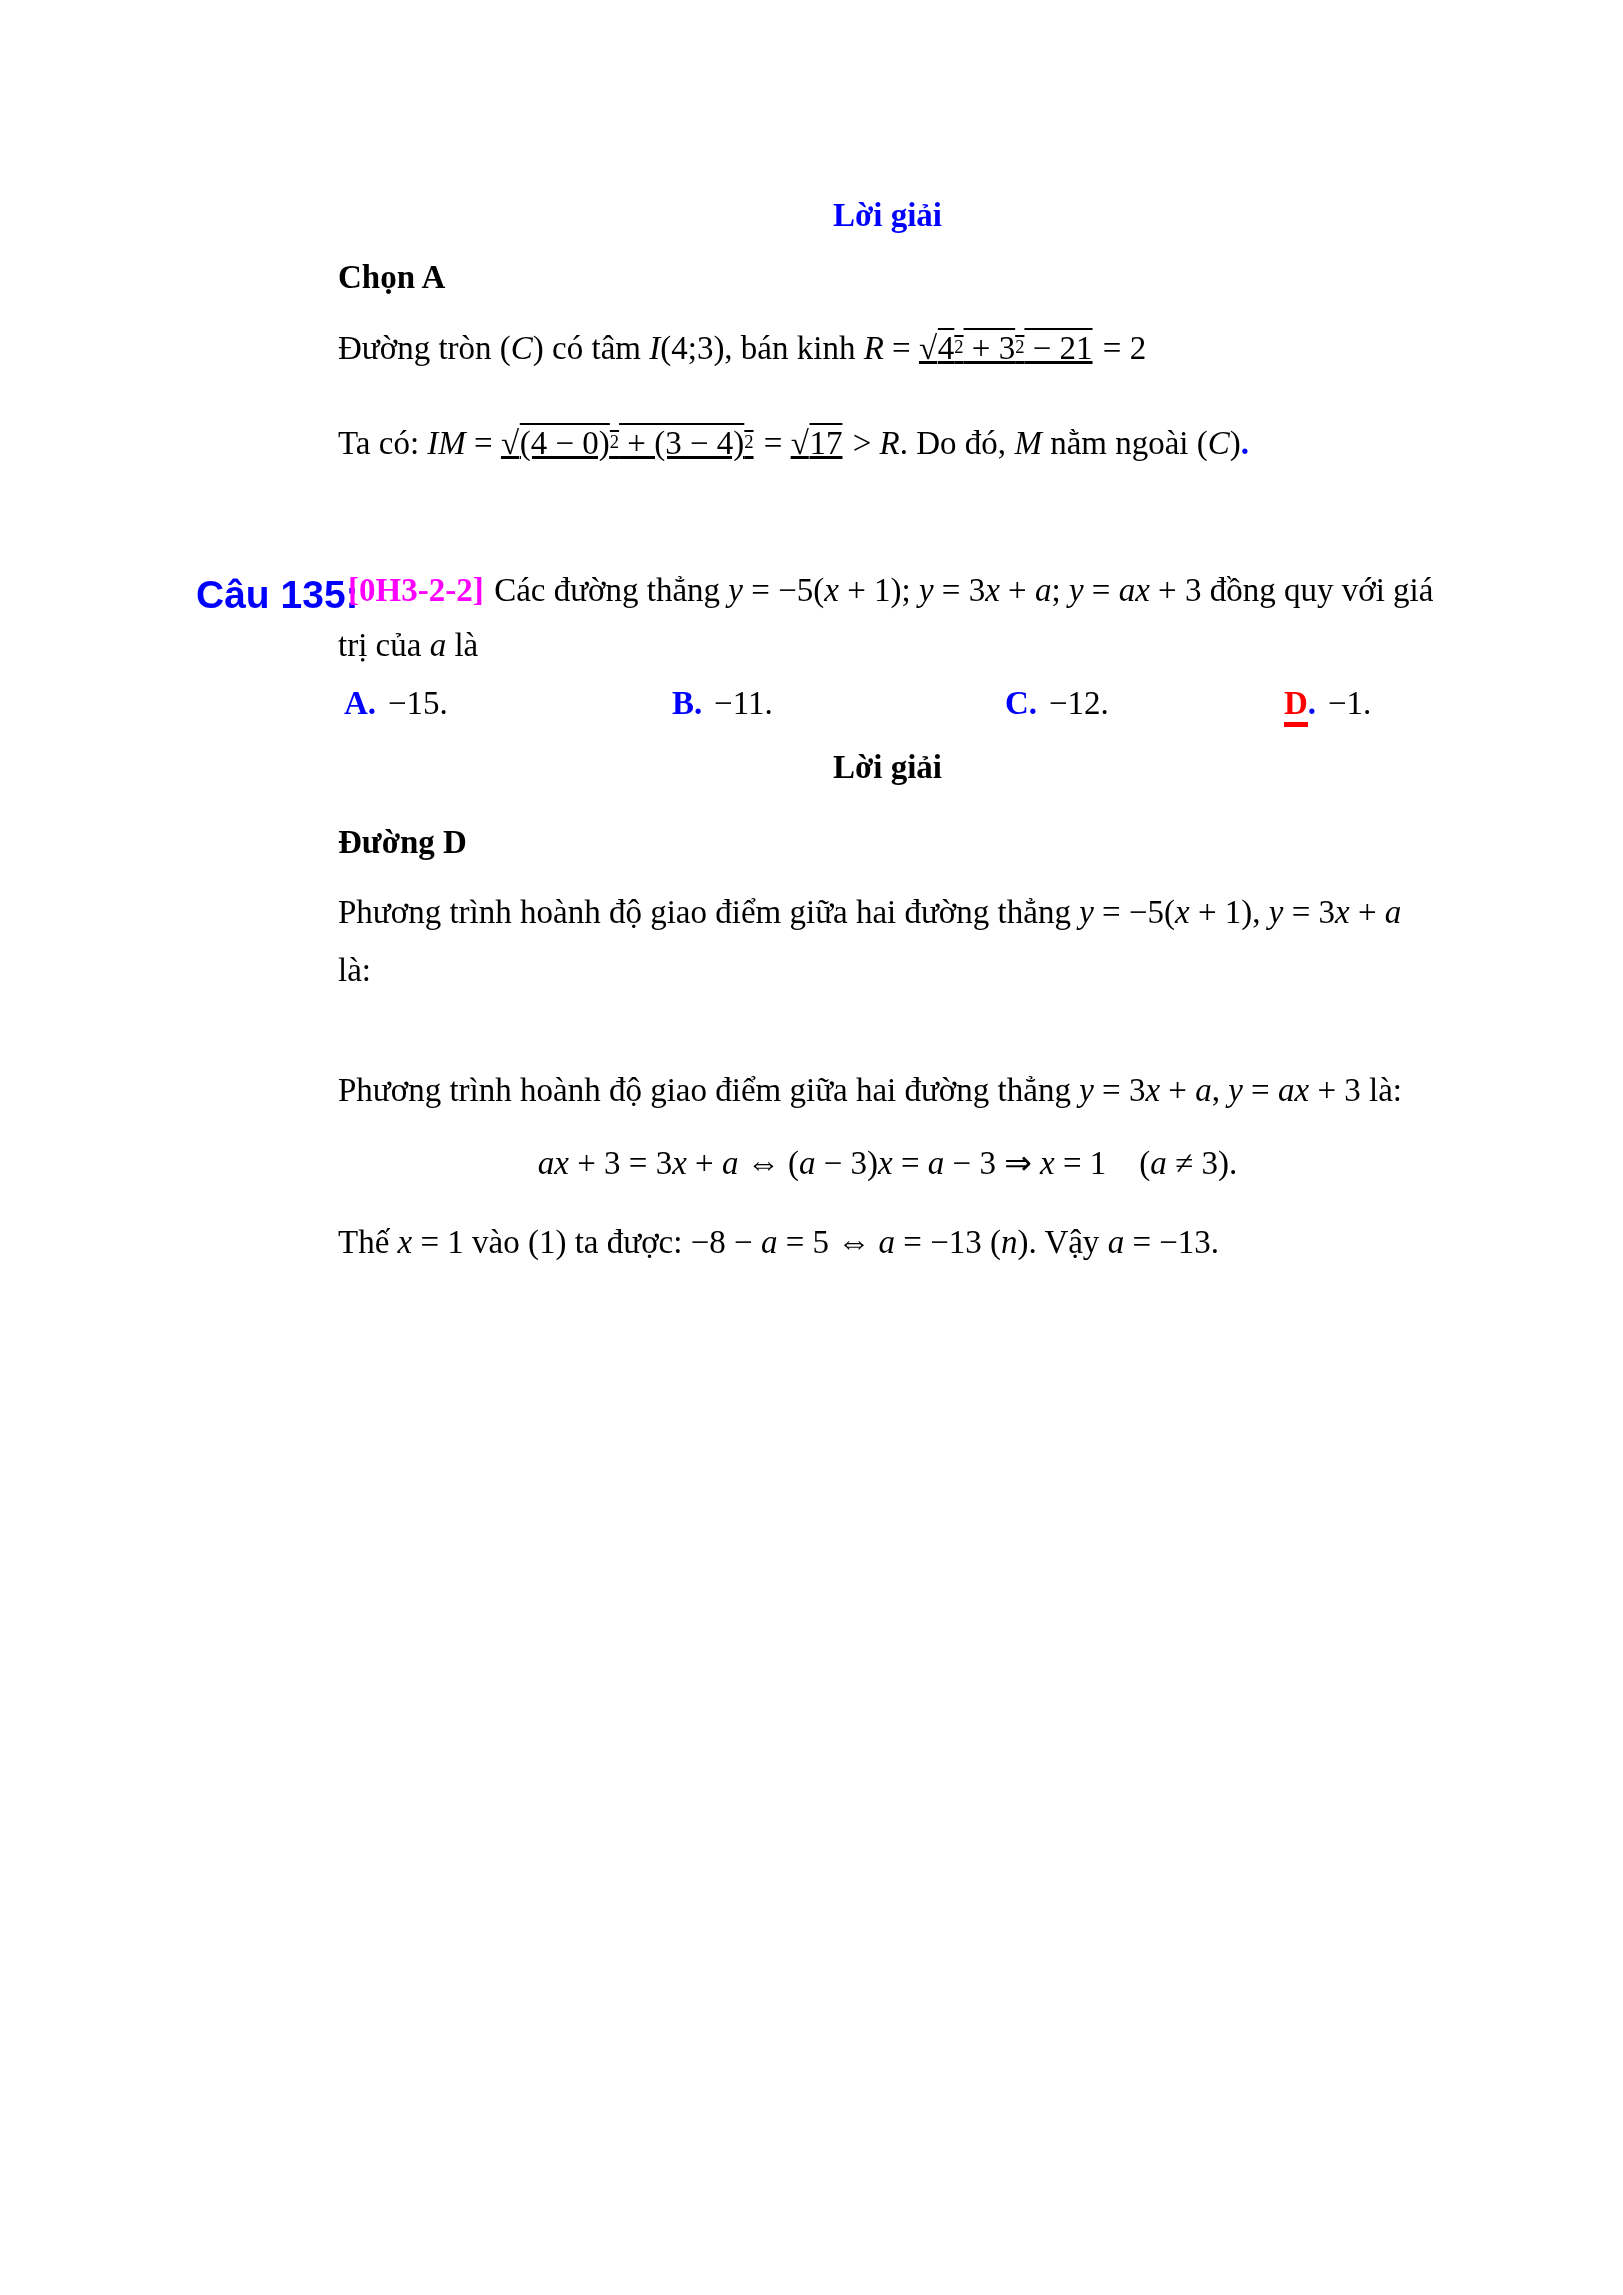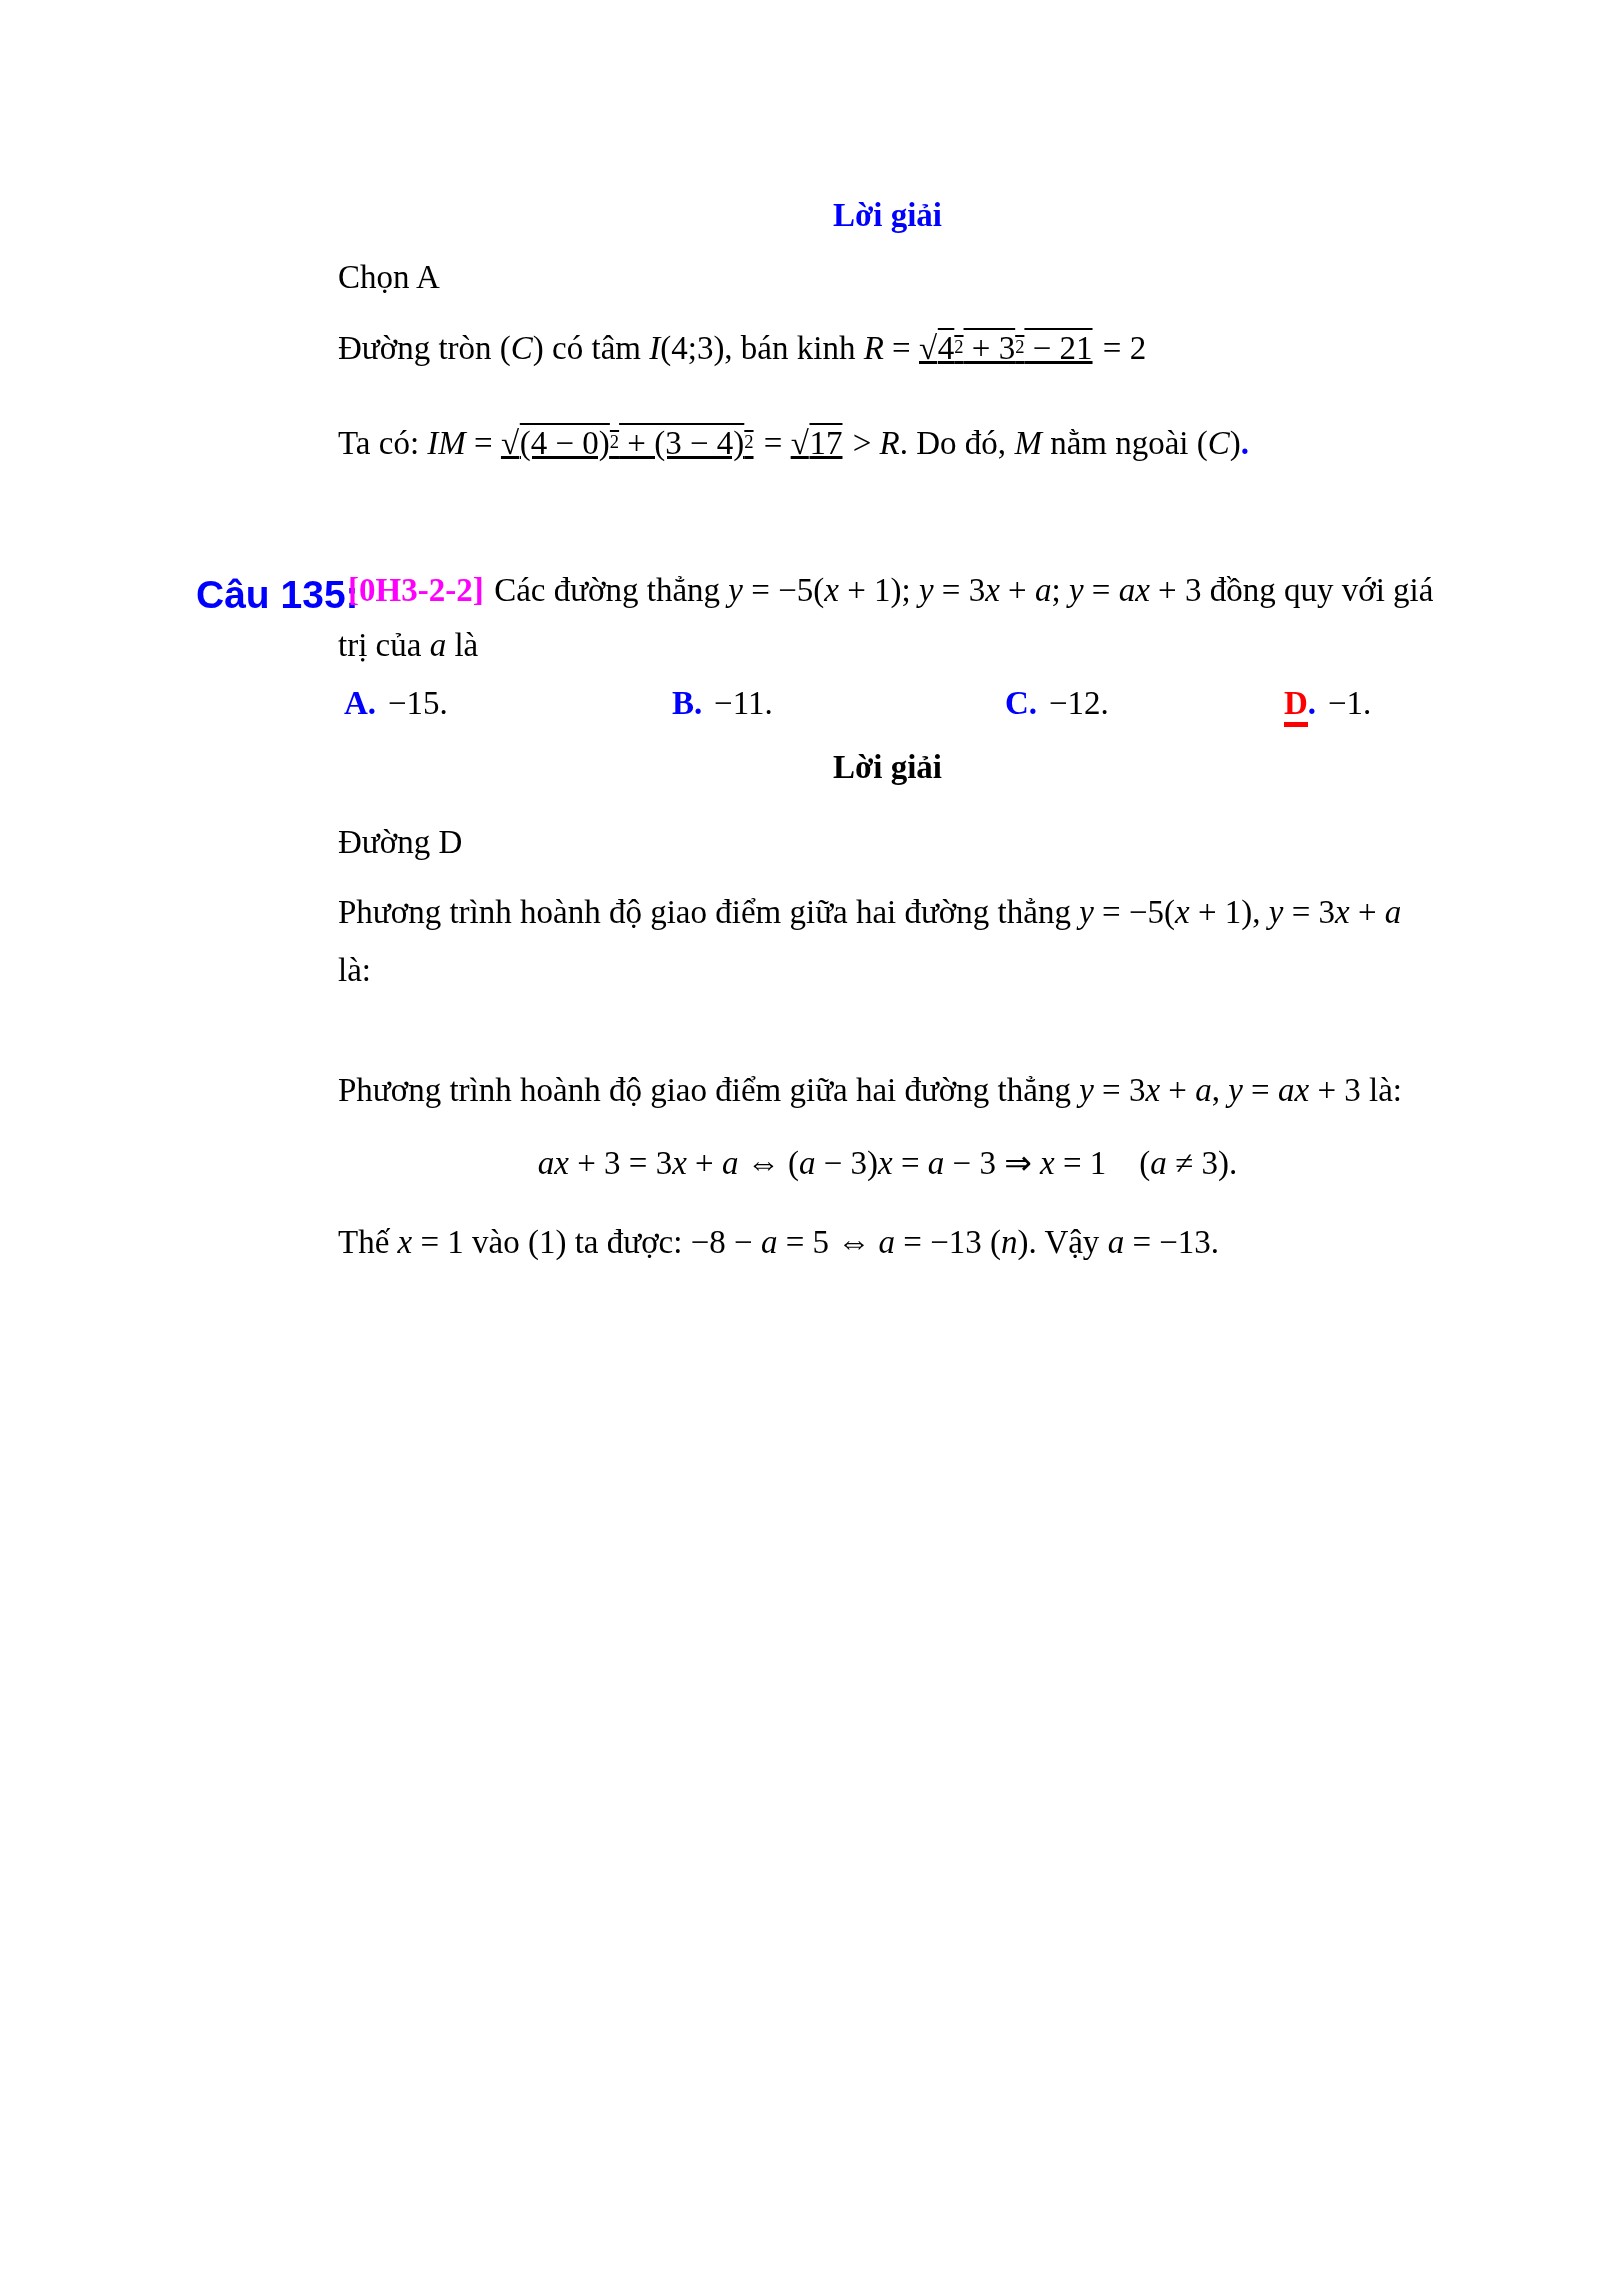--- a/index.html
+++ b/index.html
@@ -6,21 +6,21 @@
   body{
     width:1623px;height:2295px;
     background:#ffffff;
     font-family:"Liberation Serif", serif;
     font-size:33px;color:#000000;
     position:relative;overflow:hidden;
   }
   .page{position:absolute;left:8px;top:0;width:1623px;height:2295px;background:#ffffff;padding-left:24px;}
   .abs{position:absolute;line-height:39px;}
   .center{left:330px;width:1099px;text-align:center;}
-  .bold{font-weight:normal;}
+  .bold{font-weight:bold;}
   .heading{font-weight:bold;}
   .qlabel{font-family:"Liberation Sans", sans-serif;font-weight:bold;font-size:39px;}
   .qtag{font-weight:bold;margin-right:10.5px;}
   .mline{white-space:nowrap;}
   
   .tk-r{font-style:normal;}
   .tk-i{font-style:italic;}
   .tk-blue{color:#0000ff;font-weight:bold;}
   .tk-sup{font-size:0.58em;vertical-align:0.52em;}
   

